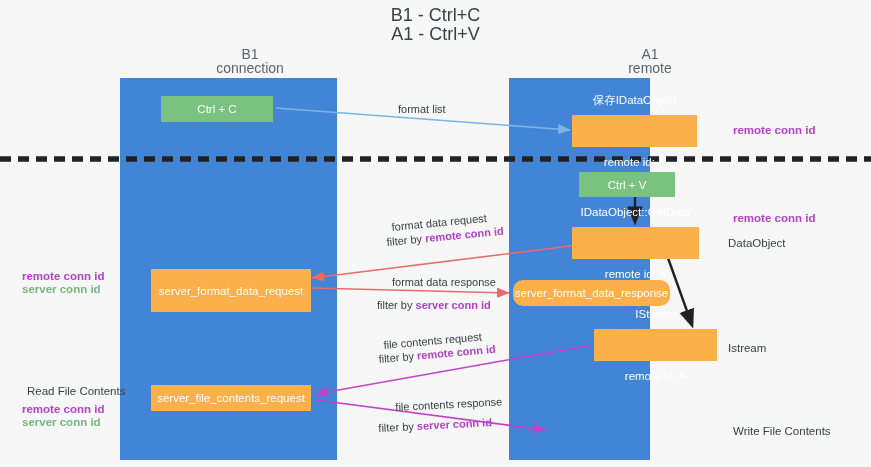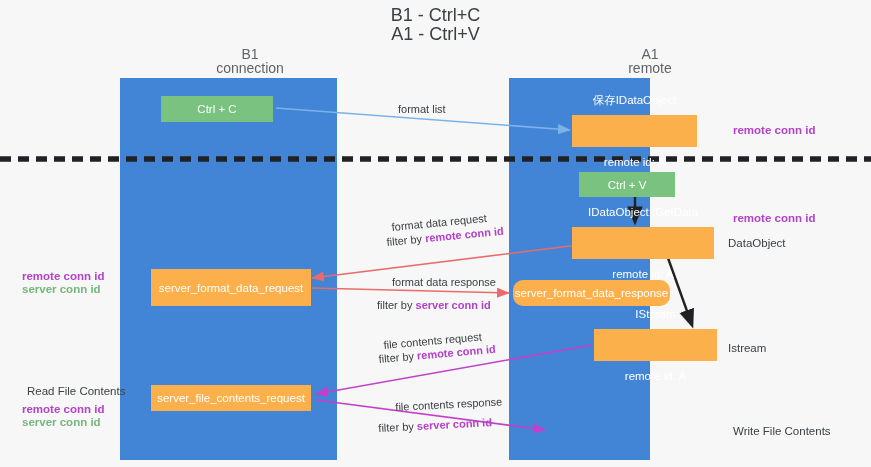--- a/index.html
+++ b/index.html
@@ -166,31 +166,31 @@
 
   <div class="abs box orange" style="left:572px; top:115px; width:125px; height:32px;">
     <span>保存IDataObject</span>
     <span>remote id: A</span>
   </div>
 
   <div class="abs box green" style="left:579px; top:172px; width:96px; height:25px;">
     <span>Ctrl + V</span>
   </div>
 
-  <div class="abs box orange" style="left:572px; top:227px; width:142px; height:32px;">
+  <div class="abs box orange" style="left:572px; top:227px; width:127px; height:32px;">
     <span>IDataObject::GetData</span>
     <span>remote id: A</span>
   </div>
 
   <div class="abs box orange" style="left:594px; top:329px; width:123px; height:32px;">
     <span>IStream</span>
     <span>remote id: A</span>
   </div>
 
-  <div class="abs box orange" style="left:151px; top:269px; width:160px; height:37px;">
+  <div class="abs box orange" style="left:151px; top:269px; width:160px; height:43px;">
     <span>server_format_data_request</span>
   </div>
 
   <div class="abs box orange" style="left:513px; top:280px; width:157px; height:26px;border-radius:10px;">
     <span>server_format_data_response</span>
   </div>
 
   <div class="abs box orange" style="left:151px; top:385px; width:160px; height:26px;">
     <span>server_file_contents_request</span>
   </div>

